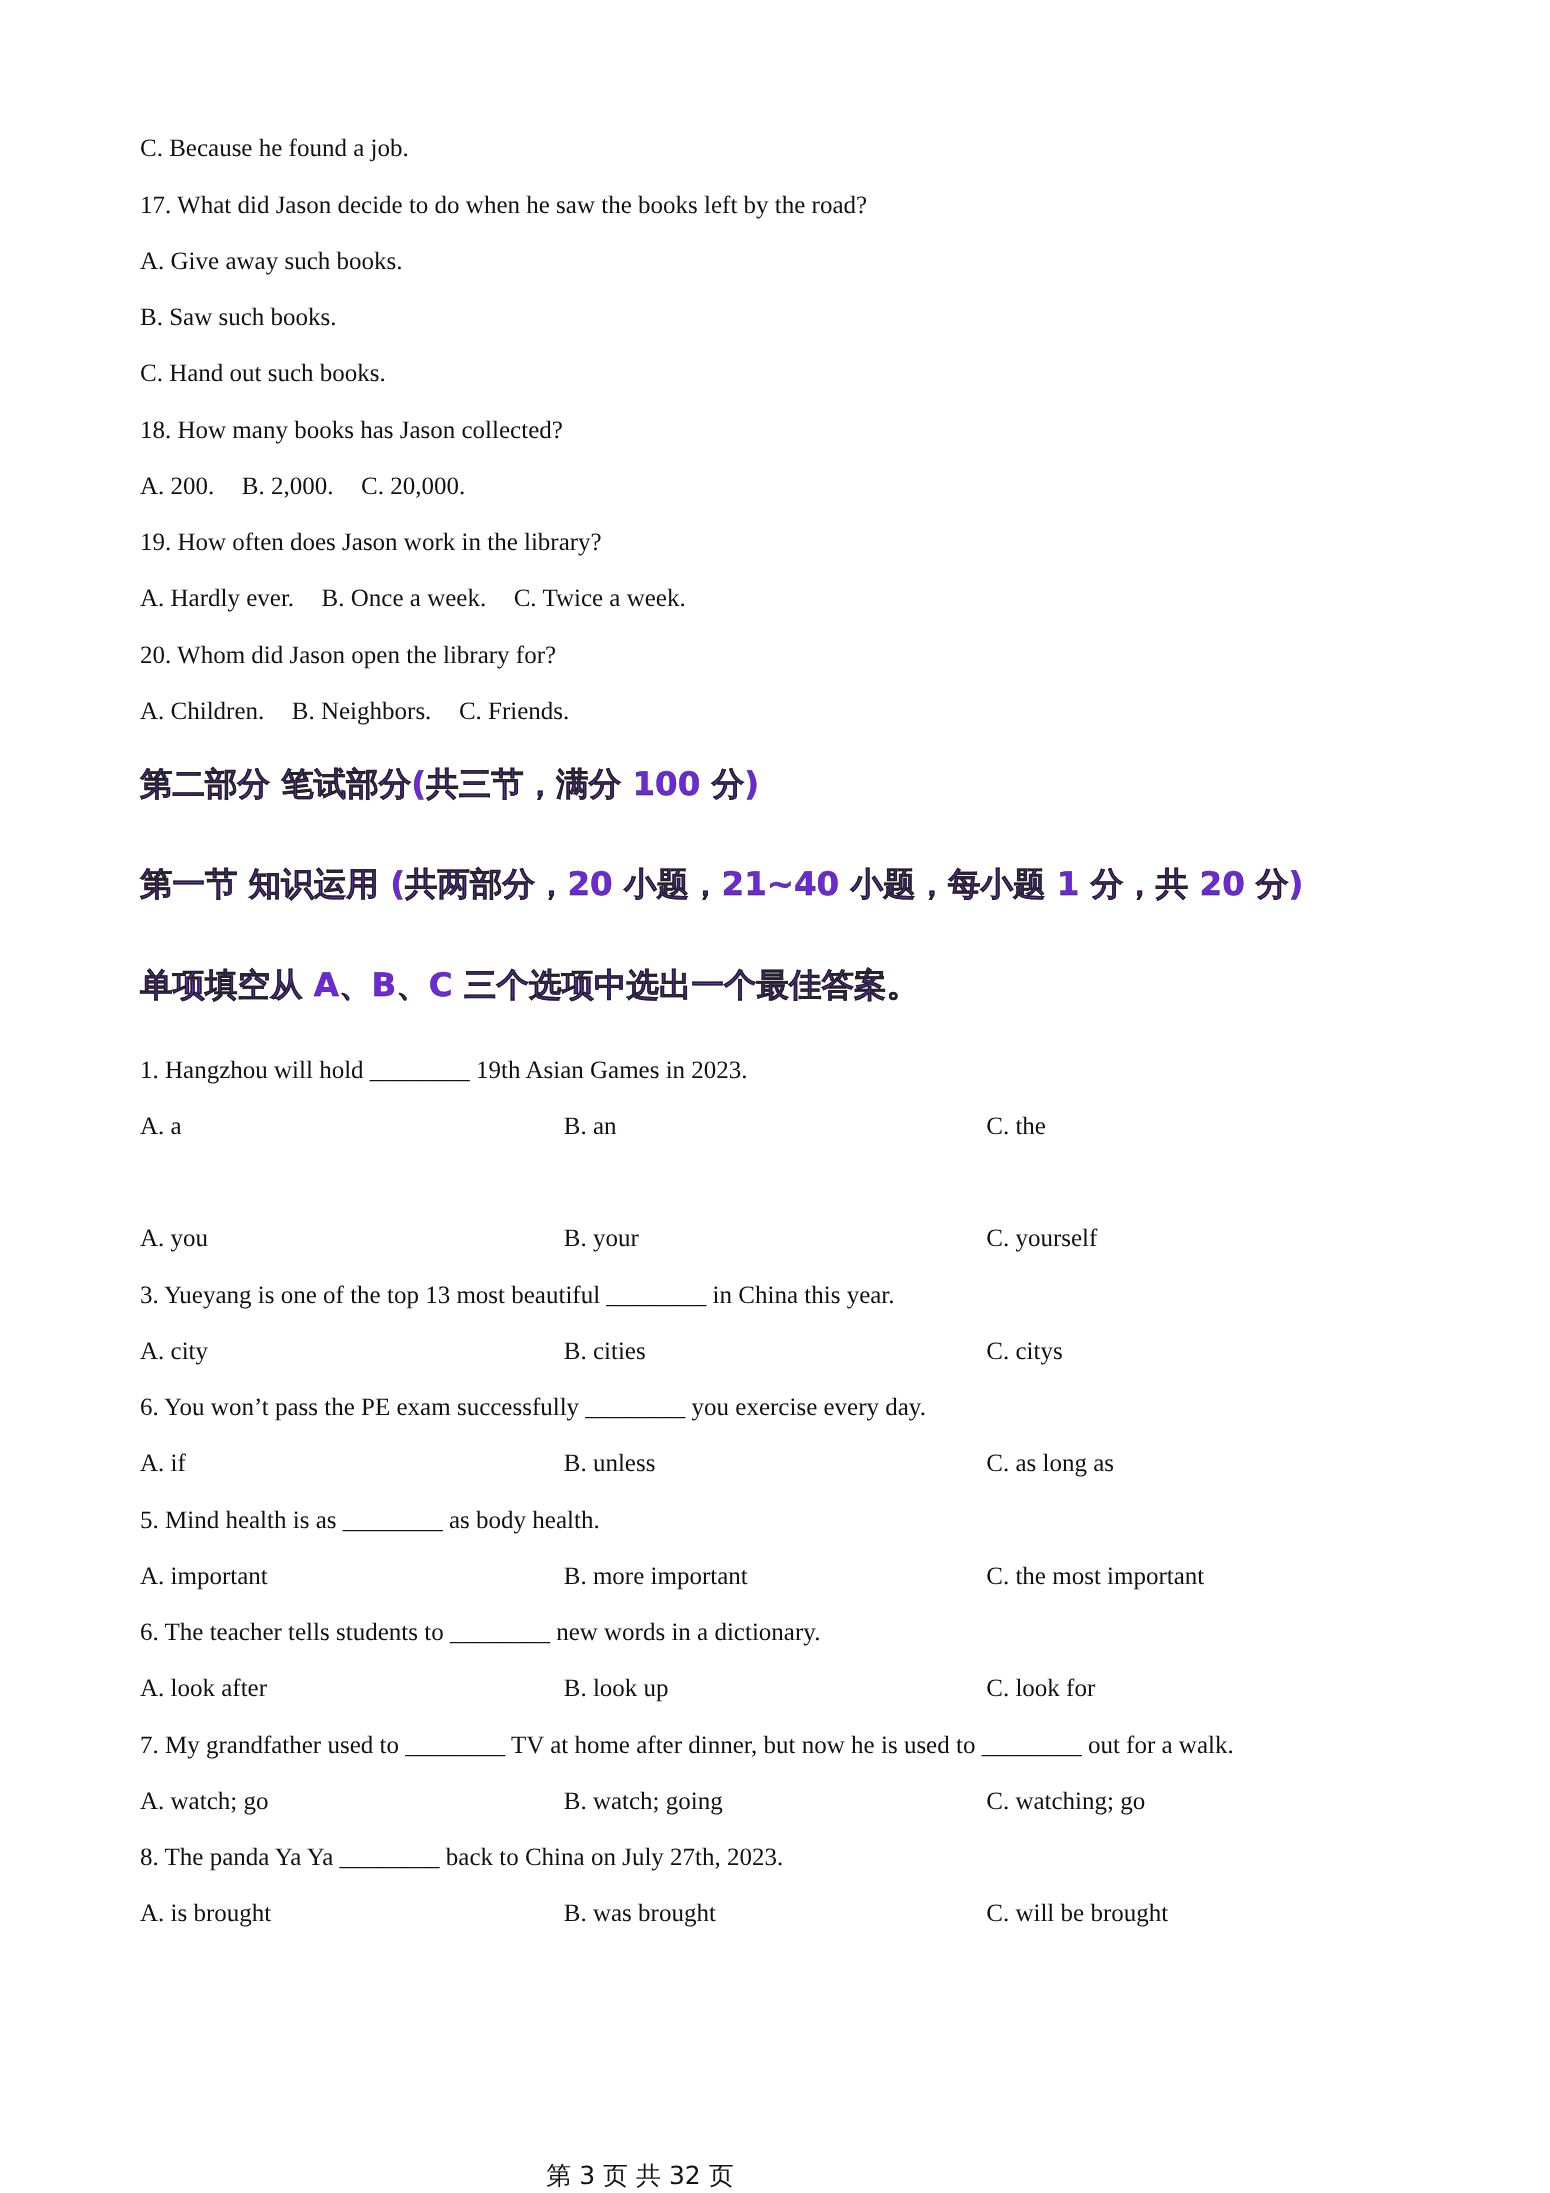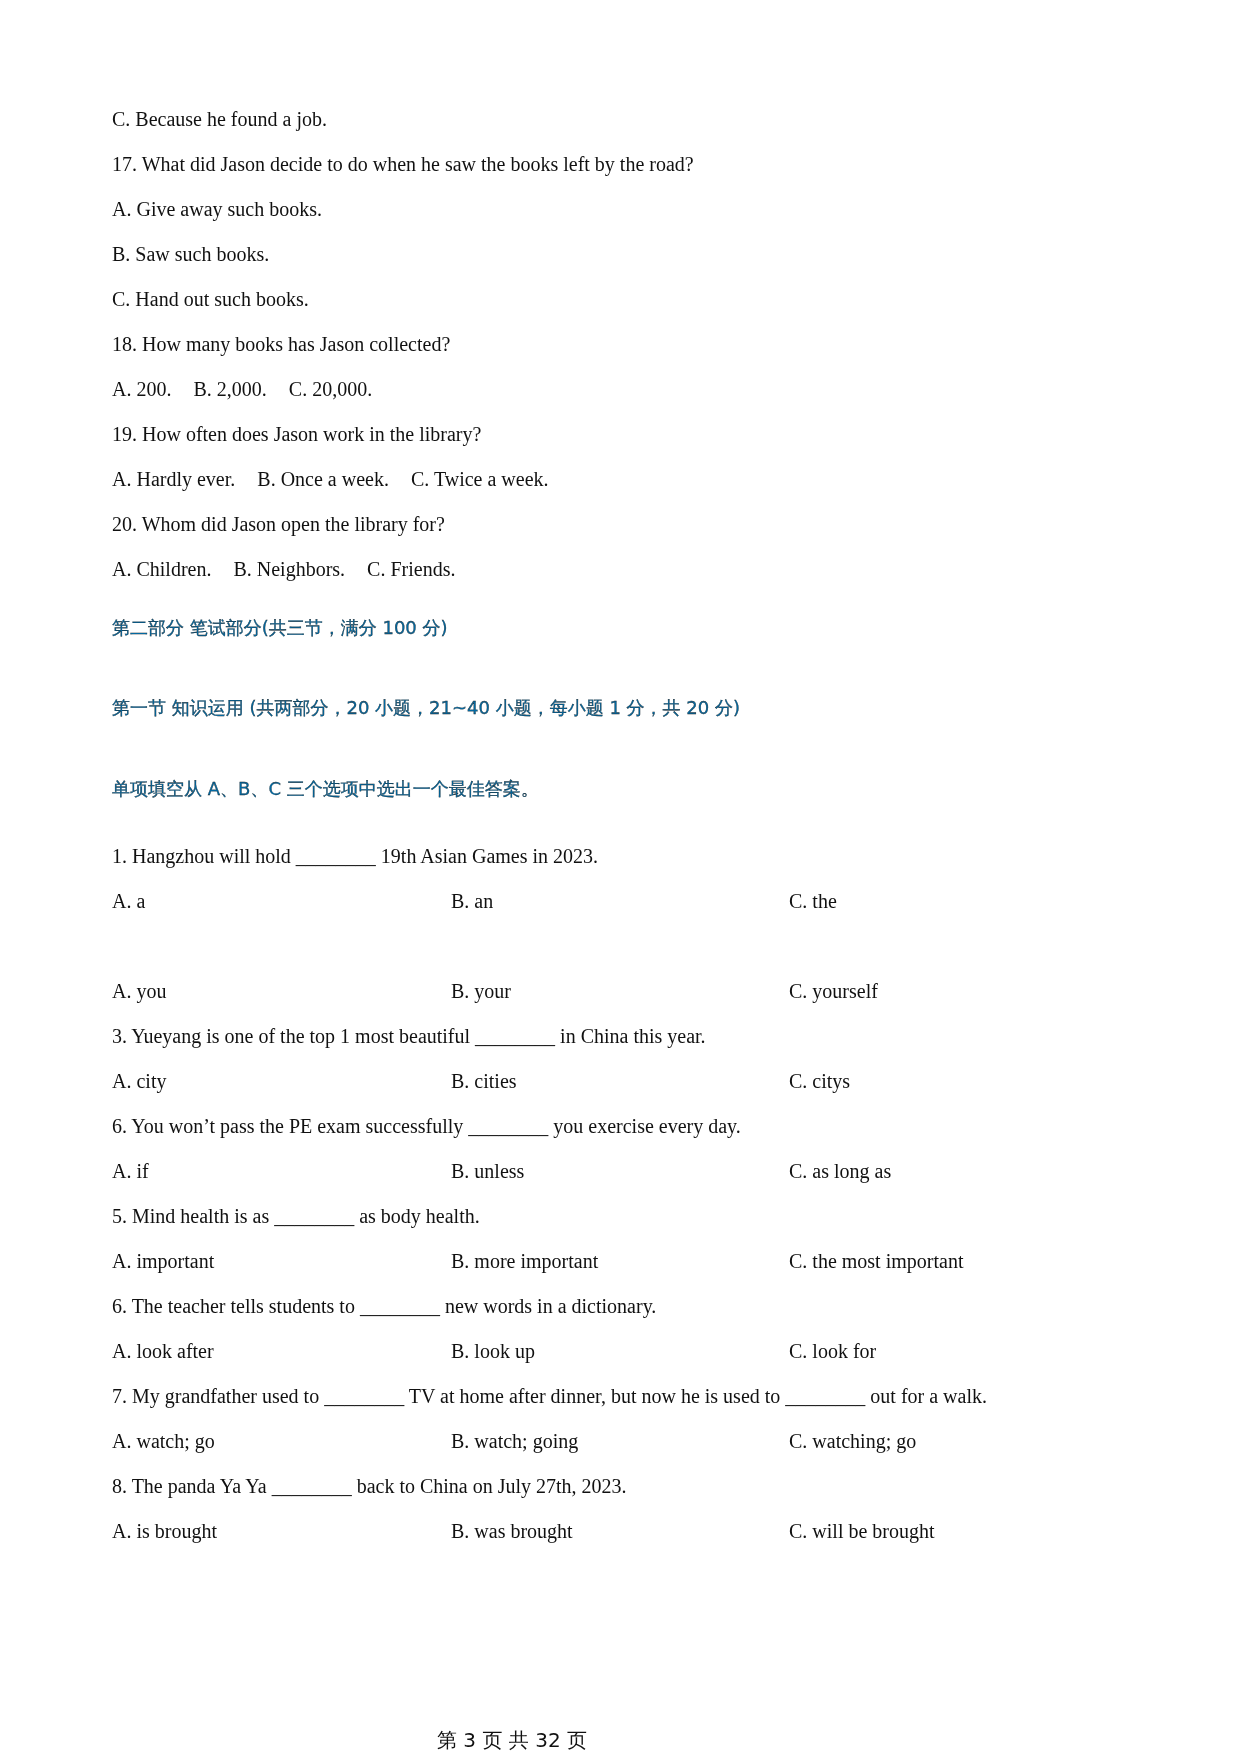--- a/index.html
+++ b/index.html
@@ -28,27 +28,27 @@
       line-height: 24px;
       white-space: nowrap;
     }
     .inline-opts span {
       display: inline-block;
       margin-right: 22px;
     }
     .heading {
       position: absolute;
       left: 112px;
-      font-size: 18px;
+      font-size: 26px;
       line-height: 28px;
-      font-weight: normal;
+      font-weight: bold;
       white-space: nowrap;
       font-family: "DejaVu Sans", "Liberation Sans", sans-serif;
       letter-spacing: 0px;
-      color: #0369a1;
+      color: #6d28d9;
       -webkit-text-stroke: 0.3px #222;
     }
     .opt-row {
       position: absolute;
       left: 0;
       width: 1240px;
       font-size: 20px;
       line-height: 24px;
       white-space: nowrap;
     }
@@ -108,21 +108,21 @@
     <span class="col col-b">B. an</span>
     <span class="col col-c">C. the</span>
   </div>
 
   <div class="opt-row" style="top:979px">
     <span class="col col-a">A. you</span>
     <span class="col col-b">B. your</span>
     <span class="col col-c">C. yourself</span>
   </div>
 
-  <div class="line" style="top:1024px">3. Yueyang is one of the top 1 most beautiful ________ in China this year.</div>
+  <div class="line" style="top:1024px">3. Yueyang is one of the top 13 most beautiful ________ in China this year.</div>
   <div class="opt-row" style="top:1069px">
     <span class="col col-a">A. city</span>
     <span class="col col-b">B. cities</span>
     <span class="col col-c">C. citys</span>
   </div>
 
   <div class="line" style="top:1114px">6. You won’t pass the PE exam successfully ________ you exercise every day.</div>
   <div class="opt-row" style="top:1159px">
     <span class="col col-a">A. if</span>
     <span class="col col-b">B. unless</span>

